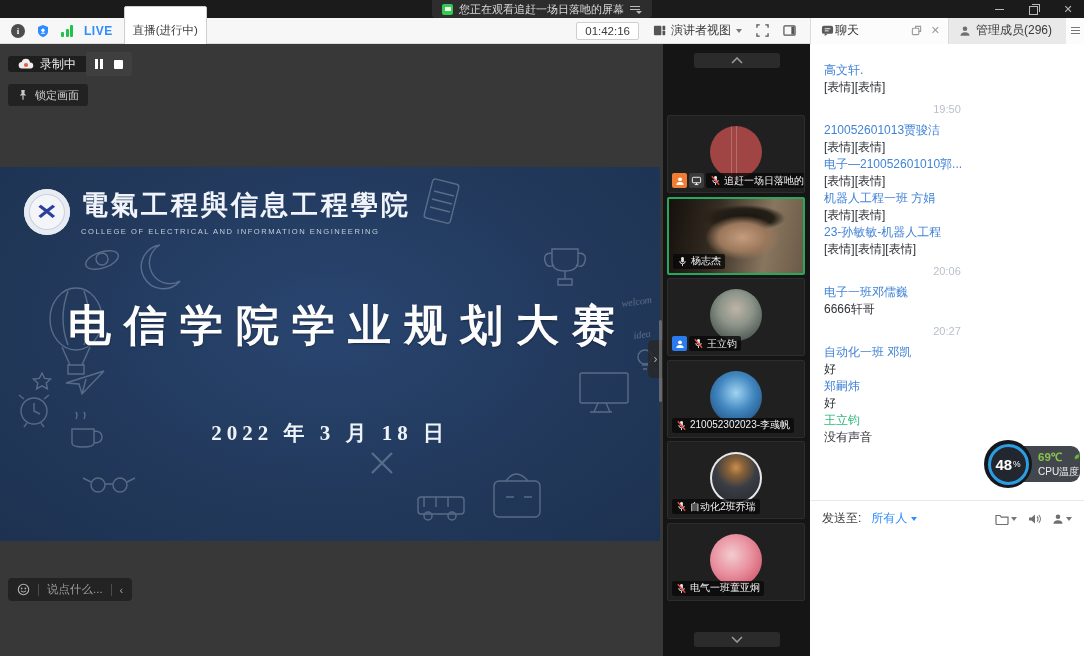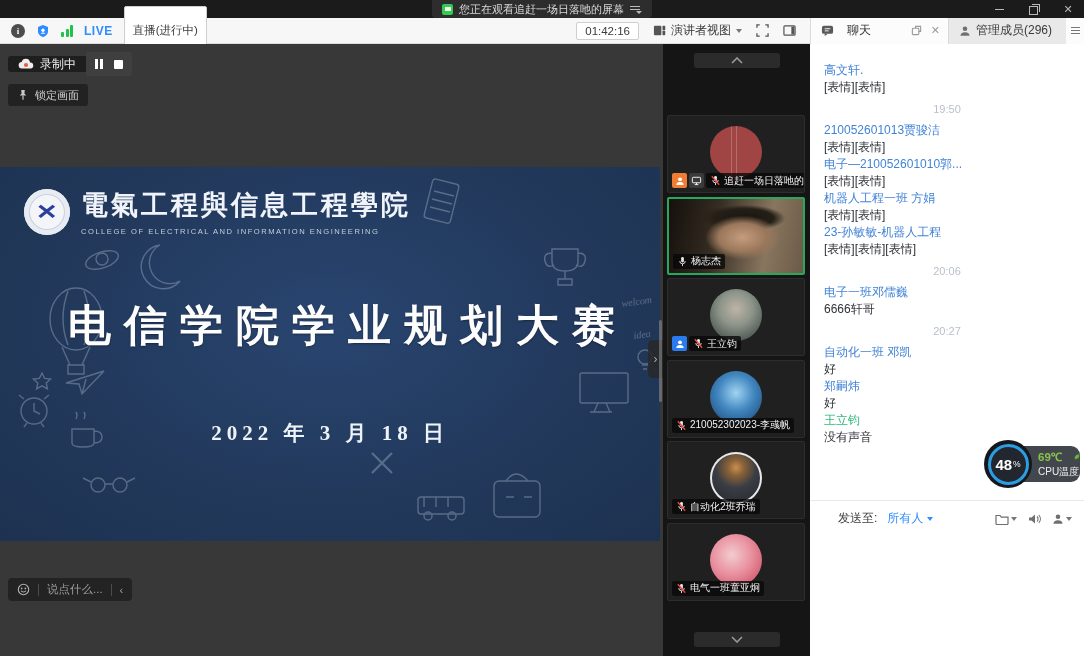--- a/index.html
+++ b/index.html
@@ -40,21 +40,21 @@
   .tb-mid { display:flex; align-items:center; gap:14px; margin-left:auto; padding-right:14px; }
   .timer-box { border:1px solid #cfcfcf; background:#fff; border-radius:2px; font-size:11.5px;
                color:#3a3a3a; padding:2px 8px; }
   .viewsel { display:flex; align-items:center; gap:5px; font-size:12px; color:#3a3a3a; cursor:pointer; }
   .caret { width:0; height:0; border-left:3.5px solid transparent; border-right:3.5px solid transparent;
            border-top:4px solid #777; display:inline-block; }
   .tb-ico { display:flex; align-items:center; cursor:pointer; }
   
   .chat-header { width:274px; height:26px; margin-left:0; border-left:1px solid #dcdcdc;
                  display:flex; align-items:center; background:#fcfcfc; }
-  .chat-tab { display:flex; align-items:center; gap:13px; padding:0 10px; font-size:12px; color:#333; }
+  .chat-tab { display:flex; align-items:center; gap:1px; padding:0 10px; font-size:12px; color:#333; }
   .panel-btns { margin-left:auto; display:flex; align-items:center; gap:9px; padding-right:8px; color:#9a9a9a; }
   .members-tab { height:26px; background:#e9e9e9; border-left:1px solid #d9d9d9;
                  display:flex; align-items:center; gap:5px; padding:0 10px; font-size:12px; color:#3a3a3a; width:118px; }
   .menu-ico { width:18px; height:26px; display:flex; flex-direction:column; justify-content:center; gap:2px; align-items:center; }
   .menu-ico i { width:9px; height:1.2px; background:#777; display:block; }
 
   
   .stage { position:absolute; left:0; top:44px; width:663px; height:612px; background:#383838; }
   .slide { position:absolute; left:0; top:123px; width:660px; height:374px;
            background:radial-gradient(ellipse at 50% 42%, #294570 0%, #22395c 55%, #1d3250 100%);
@@ -145,21 +145,21 @@
   .cpu-temp { color:#8bc34a; font-size:11.5px; font-weight:bold; display:flex; align-items:center; gap:12px; }
   .cpu-label { color:#f0f0f0; font-size:10px; }
   .cpu-circle { position:absolute; left:0; top:0; width:48px; height:48px; border-radius:50%;
                 background:#14171c; display:flex; align-items:center; justify-content:center; }
   .cpu-inner { width:41px; height:41px; border-radius:50%; border:3px solid #2e9ce0; background:#22262e;
                display:flex; align-items:center; justify-content:center; color:#fff; }
   .cpu-pct { font-size:15px; font-weight:bold; }
   .cpu-pct-sign { font-size:8.5px; margin-left:1px; }
 
   .chat-footer { position:absolute; left:0; right:0; top:456px; bottom:0; border-top:1px solid #e9e9e9; background:#fff; }
-  .send-row { display:flex; align-items:center; padding:9px 12px 0 12px;margin-left:16px; }
+  .send-row { display:flex; align-items:center; padding:9px 12px 0 12px; }
   .send-to-label { color:#3d3d3d; font-size:12px; }
   .send-to-value { color:#2d8cff; font-size:12px; margin-left:10px; display:flex; align-items:center; gap:4px; cursor:pointer; }
   .caret-blue { border-top-color:#2d8cff; }
   .footer-icons { margin-left:auto; display:flex; align-items:center; gap:11px; }
   .footer-icons .tb-ico { gap:2px; }
   .chat-input { display:block; width:246px; margin:11px 12px 0 12px; border:none; outline:none;
                 font-size:12px; color:#333; font-family:"Liberation Sans",sans-serif; }
   .chat-input::placeholder { color:#c4c9d2; }
 </style>
 </head>

